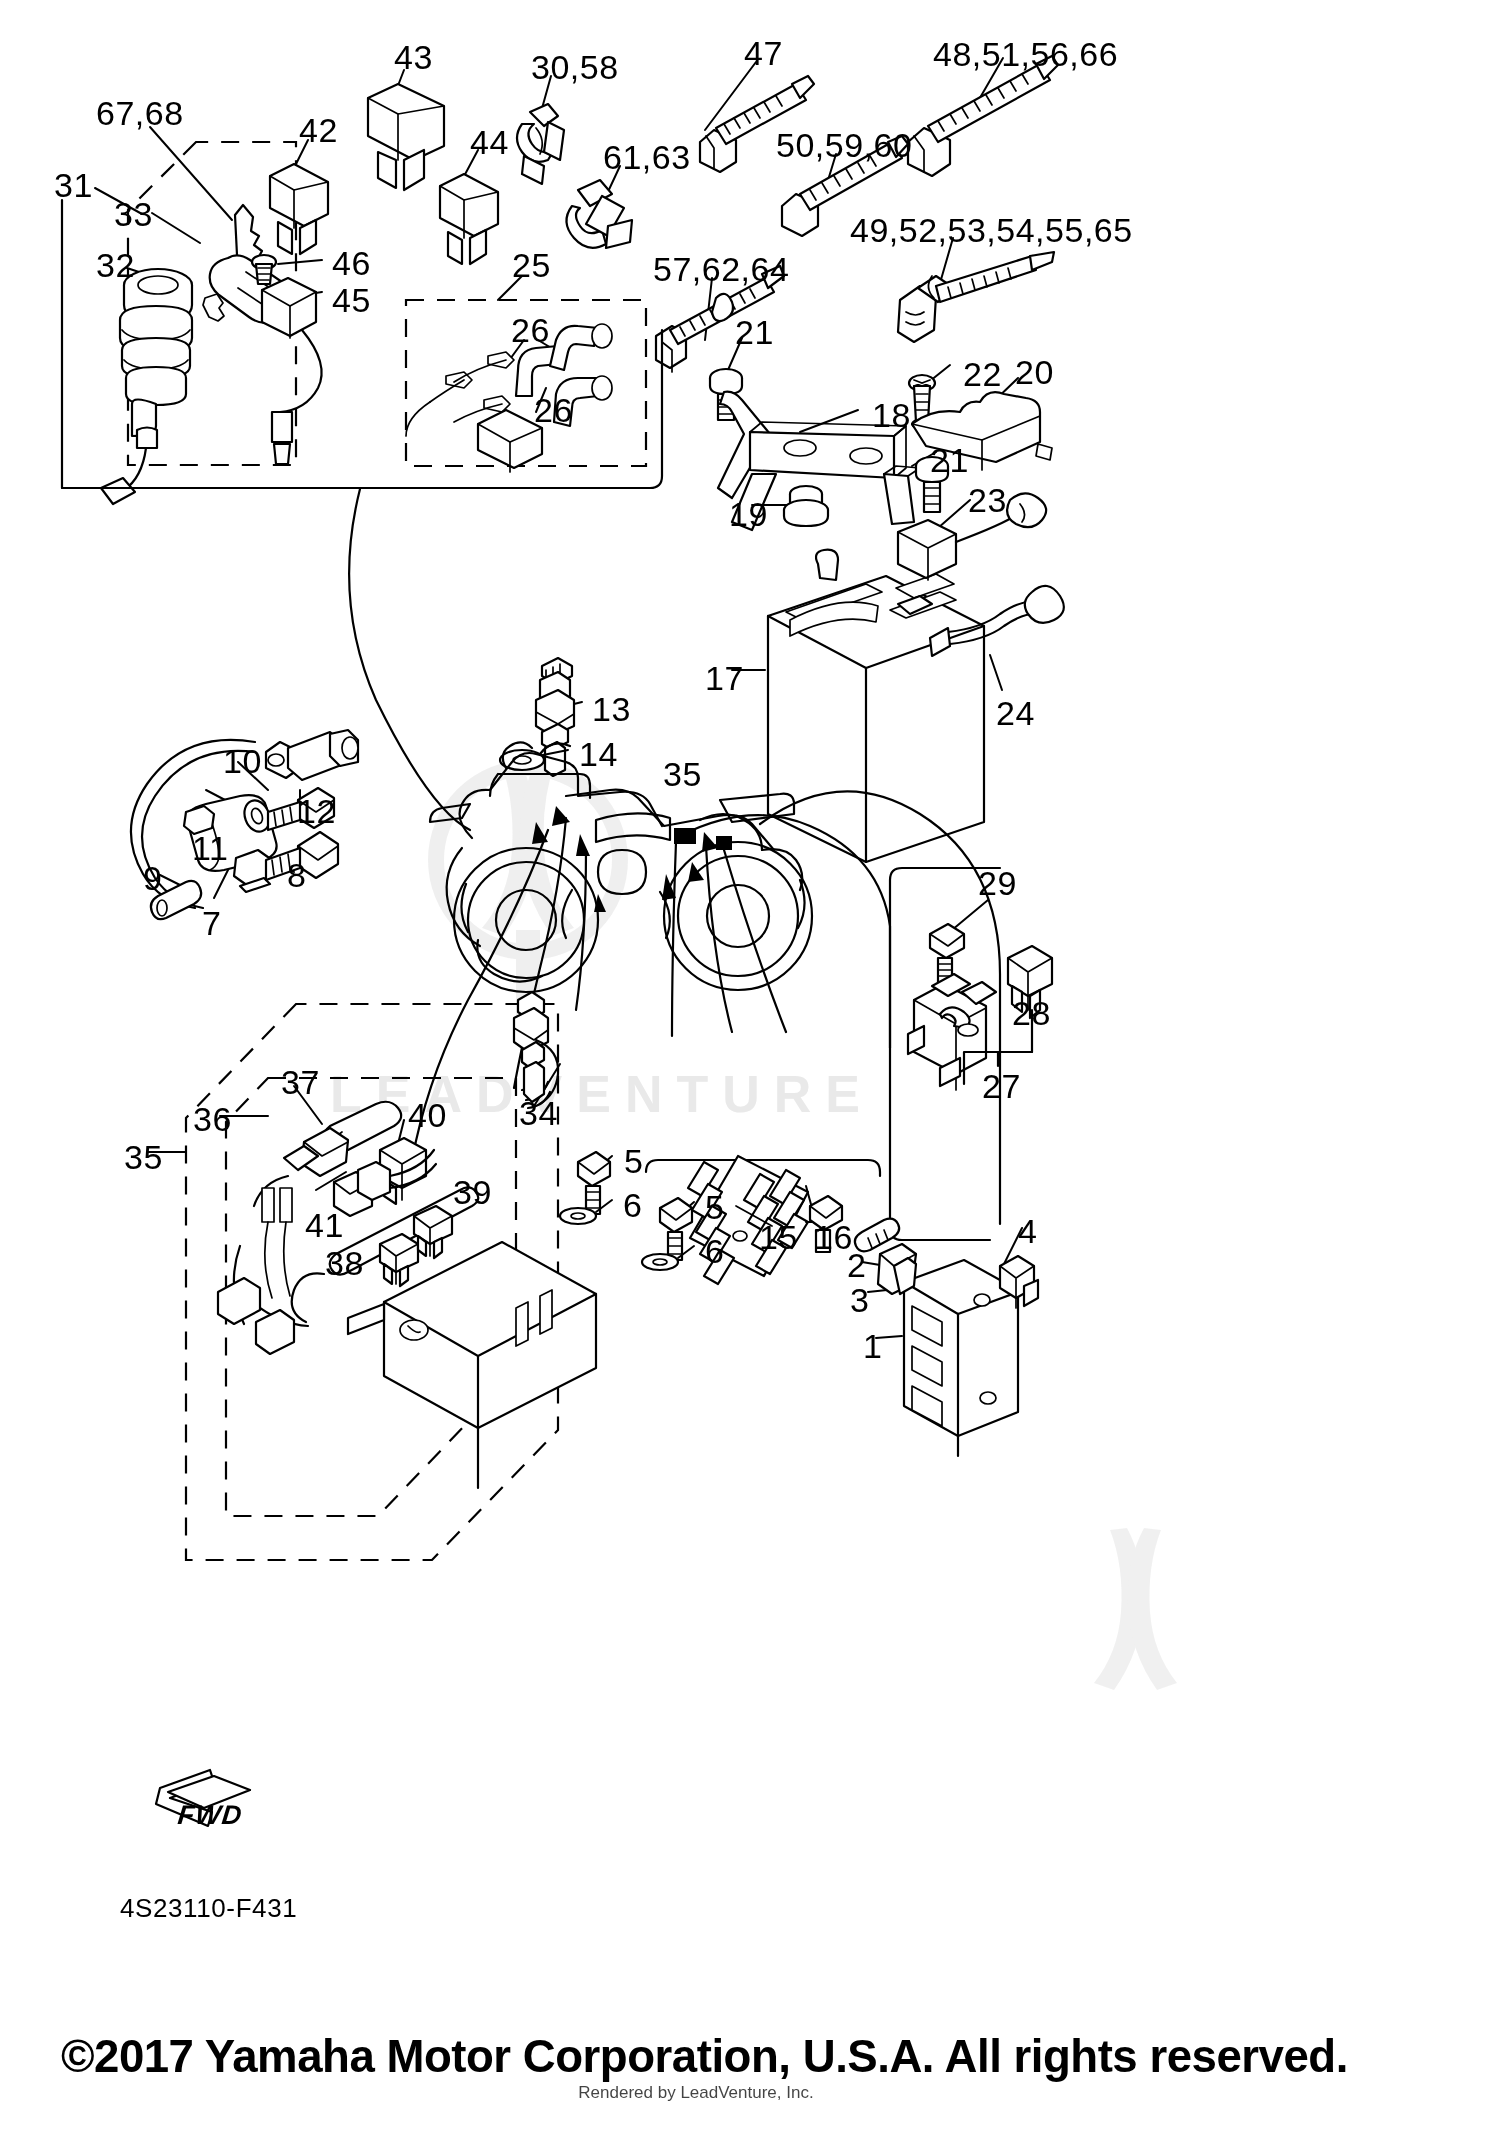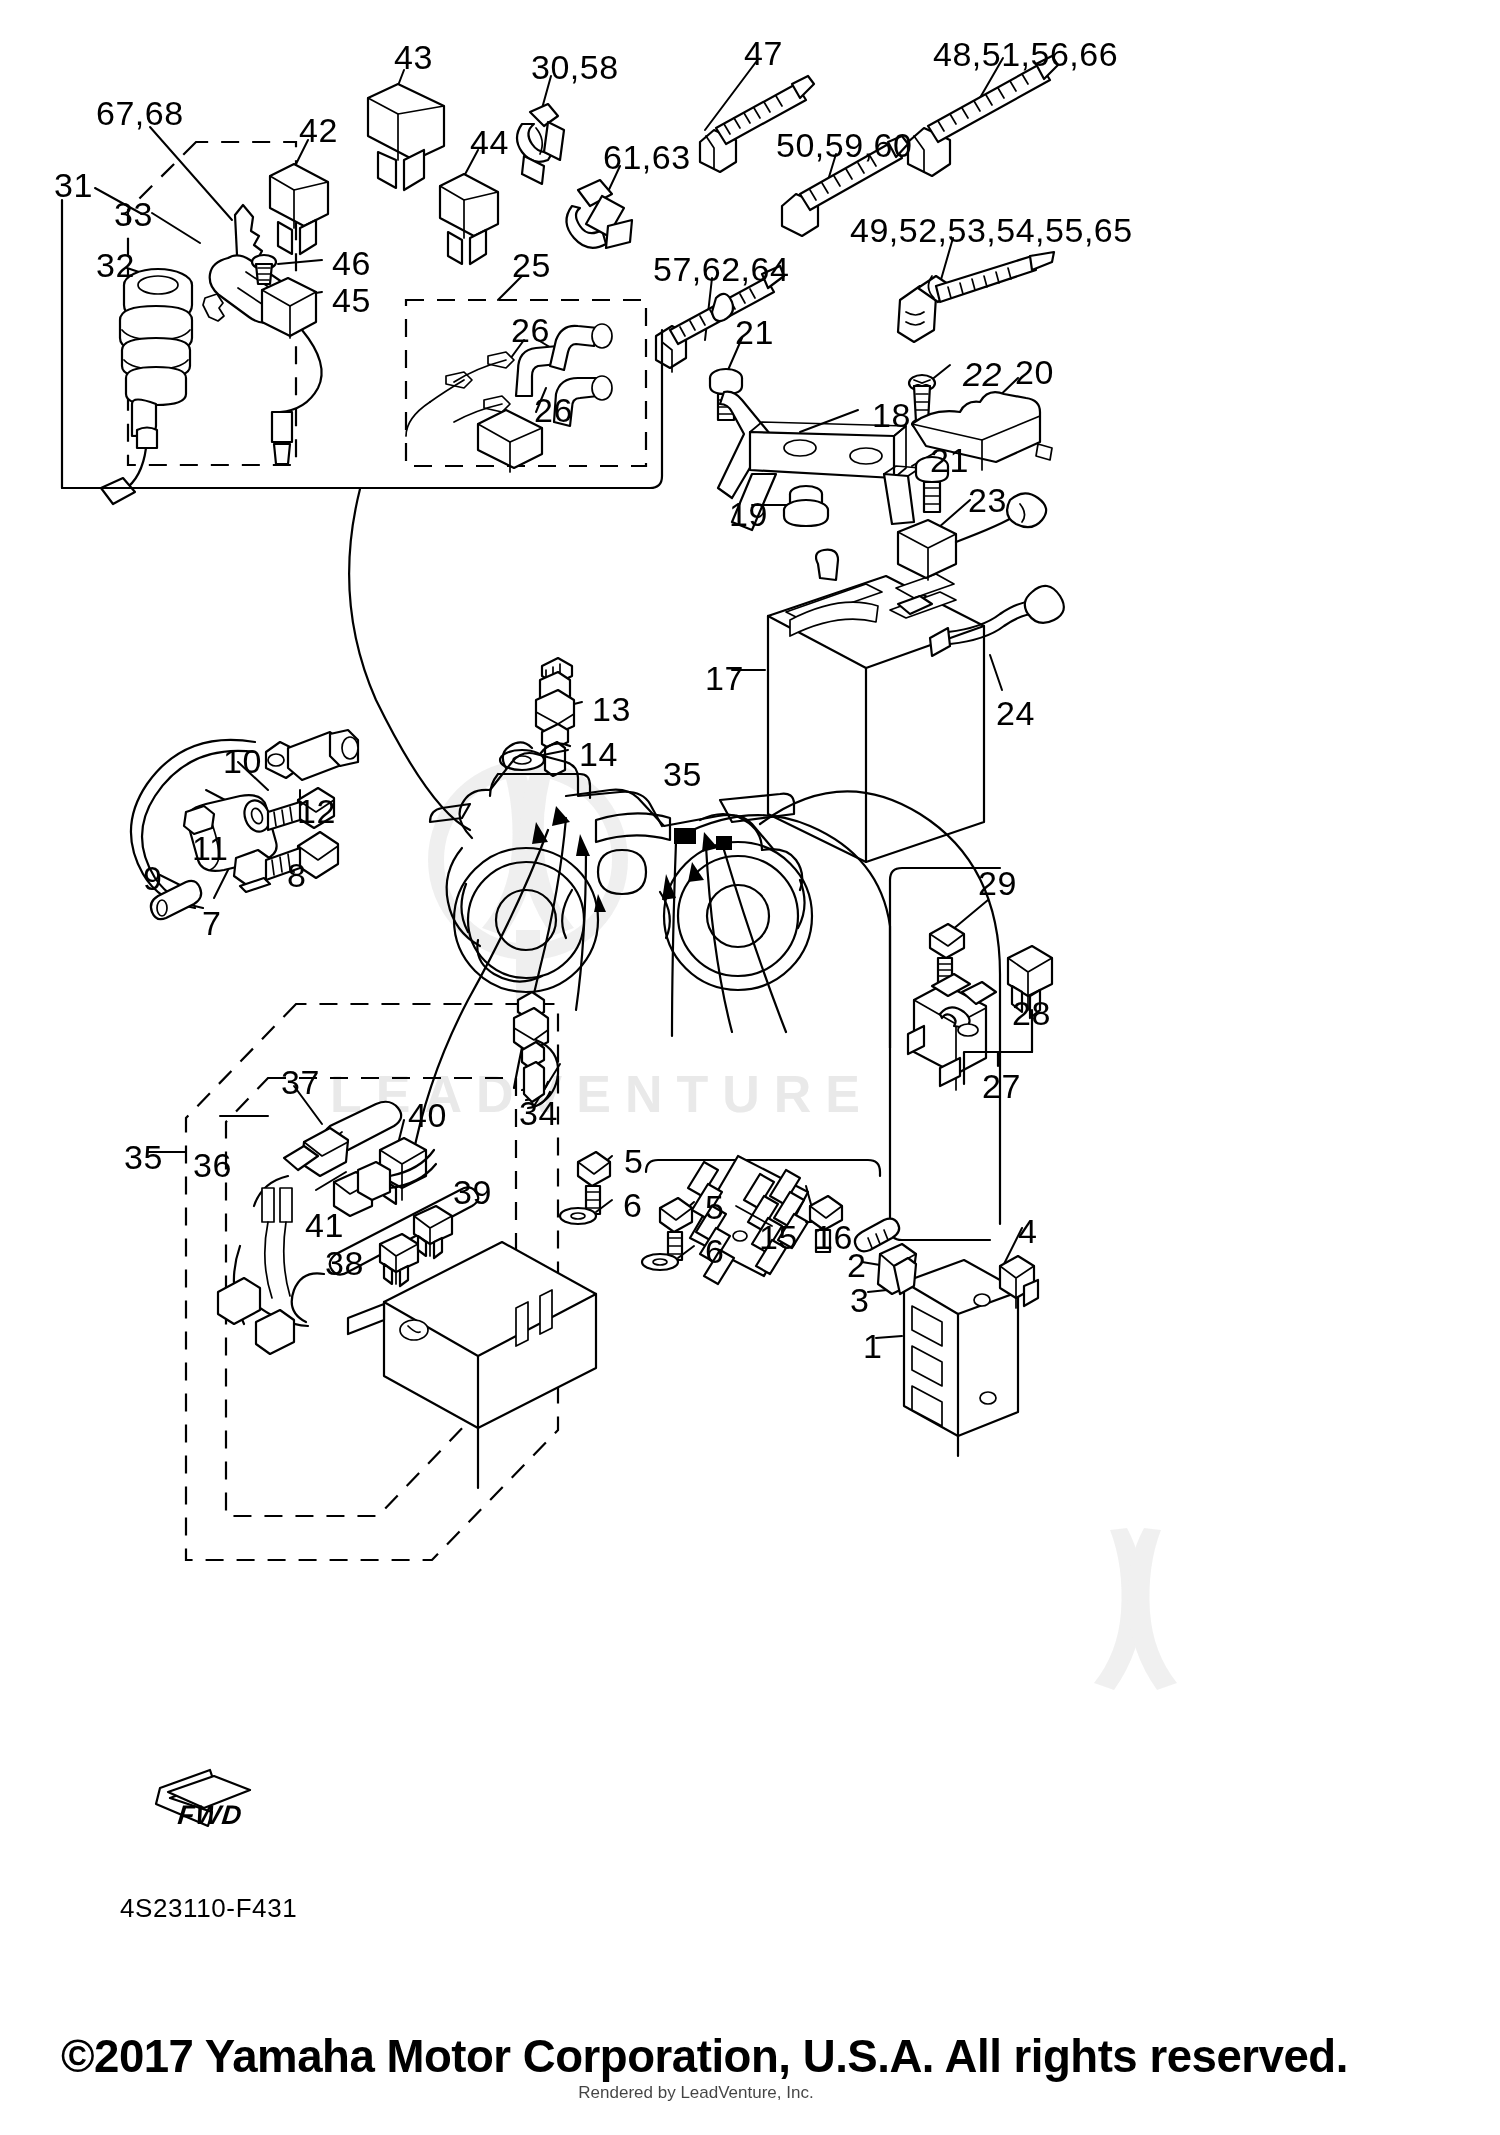--- a/index.html
+++ b/index.html
@@ -713,21 +713,21 @@
       <div class="callout" style="left: 54px; top: 168px;">31</div>
       <div class="callout" style="left: 114px; top: 197px;">33</div>
       <div class="callout" style="left: 850px; top: 213px;">49,52,53,54,55,65</div>
       <div class="callout" style="left: 96px; top: 248px;">32</div>
       <div class="callout" style="left: 332px; top: 246px;">46</div>
       <div class="callout" style="left: 512px; top: 248px;">25</div>
       <div class="callout" style="left: 653px; top: 252px;">57,62,64</div>
       <div class="callout" style="left: 332px; top: 283px;">45</div>
       <div class="callout" style="left: 511px; top: 313px;">26</div>
       <div class="callout" style="left: 735px; top: 315px;">21</div>
-      <div class="callout" style="left: 963px; top: 357px; font-style: italic;">22</div>
+      <div class="callout" style="left: 963px; top: 357px;">22</div>
       <div class="callout" style="left: 1015px; top: 355px;">20</div>
       <div class="callout" style="left: 534px; top: 393px;">26</div>
       <div class="callout" style="left: 872px; top: 398px;">18</div>
       <div class="callout" style="left: 930px; top: 443px;">21</div>
       <div class="callout" style="left: 968px; top: 483px;">23</div>
       <div class="callout" style="left: 729px; top: 497px;">19</div>
       <div class="callout" style="left: 705px; top: 661px;">17</div>
       <div class="callout" style="left: 996px; top: 696px;">24</div>
       <div class="callout" style="left: 592px; top: 692px;">13</div>
       <div class="callout" style="left: 579px; top: 737px;">14</div>
@@ -737,21 +737,21 @@
       <div class="callout" style="left: 297px; top: 794px;">12</div>
       <div class="callout" style="left: 287px; top: 858px;">8</div>
       <div class="callout" style="left: 143px; top: 861px;">9</div>
       <div class="callout" style="left: 202px; top: 906px;">7</div>
       <div class="callout" style="left: 978px; top: 866px;">29</div>
       <div class="callout" style="left: 1012px; top: 996px;">28</div>
       <div class="callout" style="left: 982px; top: 1069px;">27</div>
       <div class="callout" style="left: 281px; top: 1065px;">37</div>
       <div class="callout" style="left: 408px; top: 1098px;">40</div>
       <div class="callout" style="left: 519px; top: 1096px;">34</div>
-      <div class="callout" style="left: 193px; top: 1102px; margin-top: 46px;">36</div>
+      <div class="callout" style="left: 193px; top: 1102px;">36</div>
       <div class="callout" style="left: 124px; top: 1140px;">35</div>
       <div class="callout" style="left: 305px; top: 1208px;">41</div>
       <div class="callout" style="left: 624px; top: 1144px;">5</div>
       <div class="callout" style="left: 623px; top: 1188px;">6</div>
       <div class="callout" style="left: 705px; top: 1190px;">5</div>
       <div class="callout" style="left: 453px; top: 1175px;">39</div>
       <div class="callout" style="left: 759px; top: 1220px;">15</div>
       <div class="callout" style="left: 814px; top: 1220px;">16</div>
       <div class="callout" style="left: 705px; top: 1234px;">6</div>
       <div class="callout" style="left: 325px; top: 1246px;">38</div>

